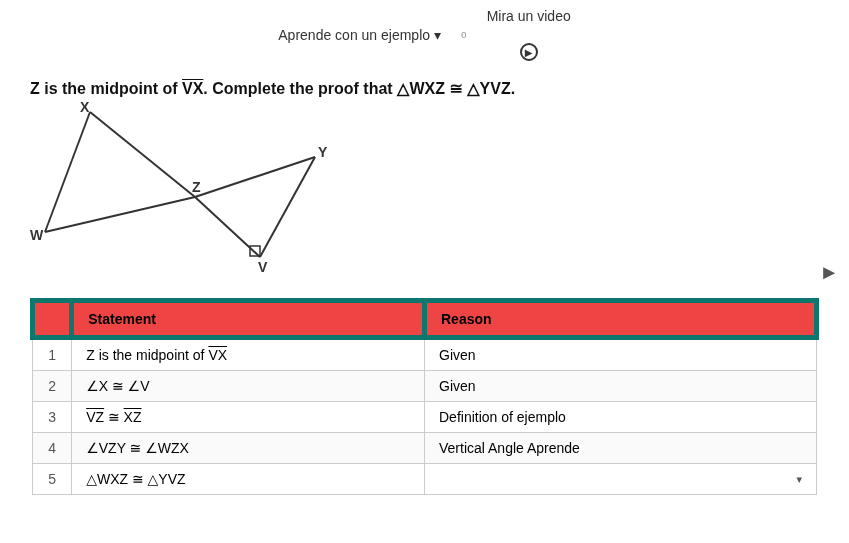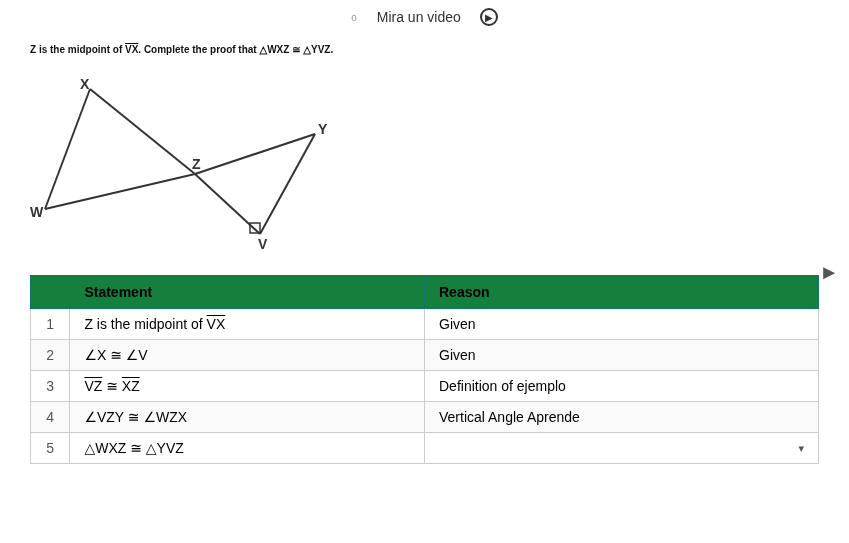--- a/index.html
+++ b/index.html
@@ -34,41 +34,42 @@
       color: #999;
       font-size: 10px;
     }
 
     .top-bar .video-link {
       display: flex;
       align-items: center;
       gap: 19px;
       cursor: pointer;
       color: #333;
+      flex-direction: column;
     }
 
     .top-bar .video-icon {
       width: 18px;
       height: 18px;
       border: 2px solid #333;
       border-radius: 50%;
       display: flex;
       align-items: center;
       justify-content: center;
       font-size: 10px;
     }
 
     .main-content {
       padding: 10px 30px;
     }
 
     .problem-statement {
-      font-size: 10px;
+      font-size: 16px;
       font-weight: bold;
-      margin-bottom: 24px;
+      margin-bottom: 4px;
       color: #111;
     }
 
     .problem-statement .overline {
       text-decoration: overline;
     }
 
     .diagram-area {
       width: 300px;
       height: 180px;
@@ -82,22 +83,22 @@
       left: 0;
     }
 
     .proof-table {
       width: 100%;
       border-collapse: collapse;
       font-size: 14px;
     }
 
     .proof-table th {
-      background: #15803d;
-      border: 1px solid #0f766e;
+      background: #ef4444;
+      border: 5px solid #0f766e;
       padding: 8px 14px;
       text-align: left;
       font-weight: bold;
     }
 
     .proof-table td {
       border: 1px solid #ccc;
       padding: 7px 14px;
       vertical-align: middle;
     }
@@ -149,20 +150,24 @@
       transform: translateY(-50%);
       font-size: 20px;
       color: #555;
       cursor: pointer;
     }
   </style>
 </head>
 <body>
 
 <div class="top-bar">
+  <div class="dropdown">
+    <span>Aprende con un ejemplo</span>
+    <span>▾</span>
+  </div>
   <span class="dot">o</span>
   <div class="video-link">
     <span>Mira un video</span>
     <div class="video-icon">
       <span>▶</span>
     </div>
   </div>
 </div>
 
 <div class="main-content">

